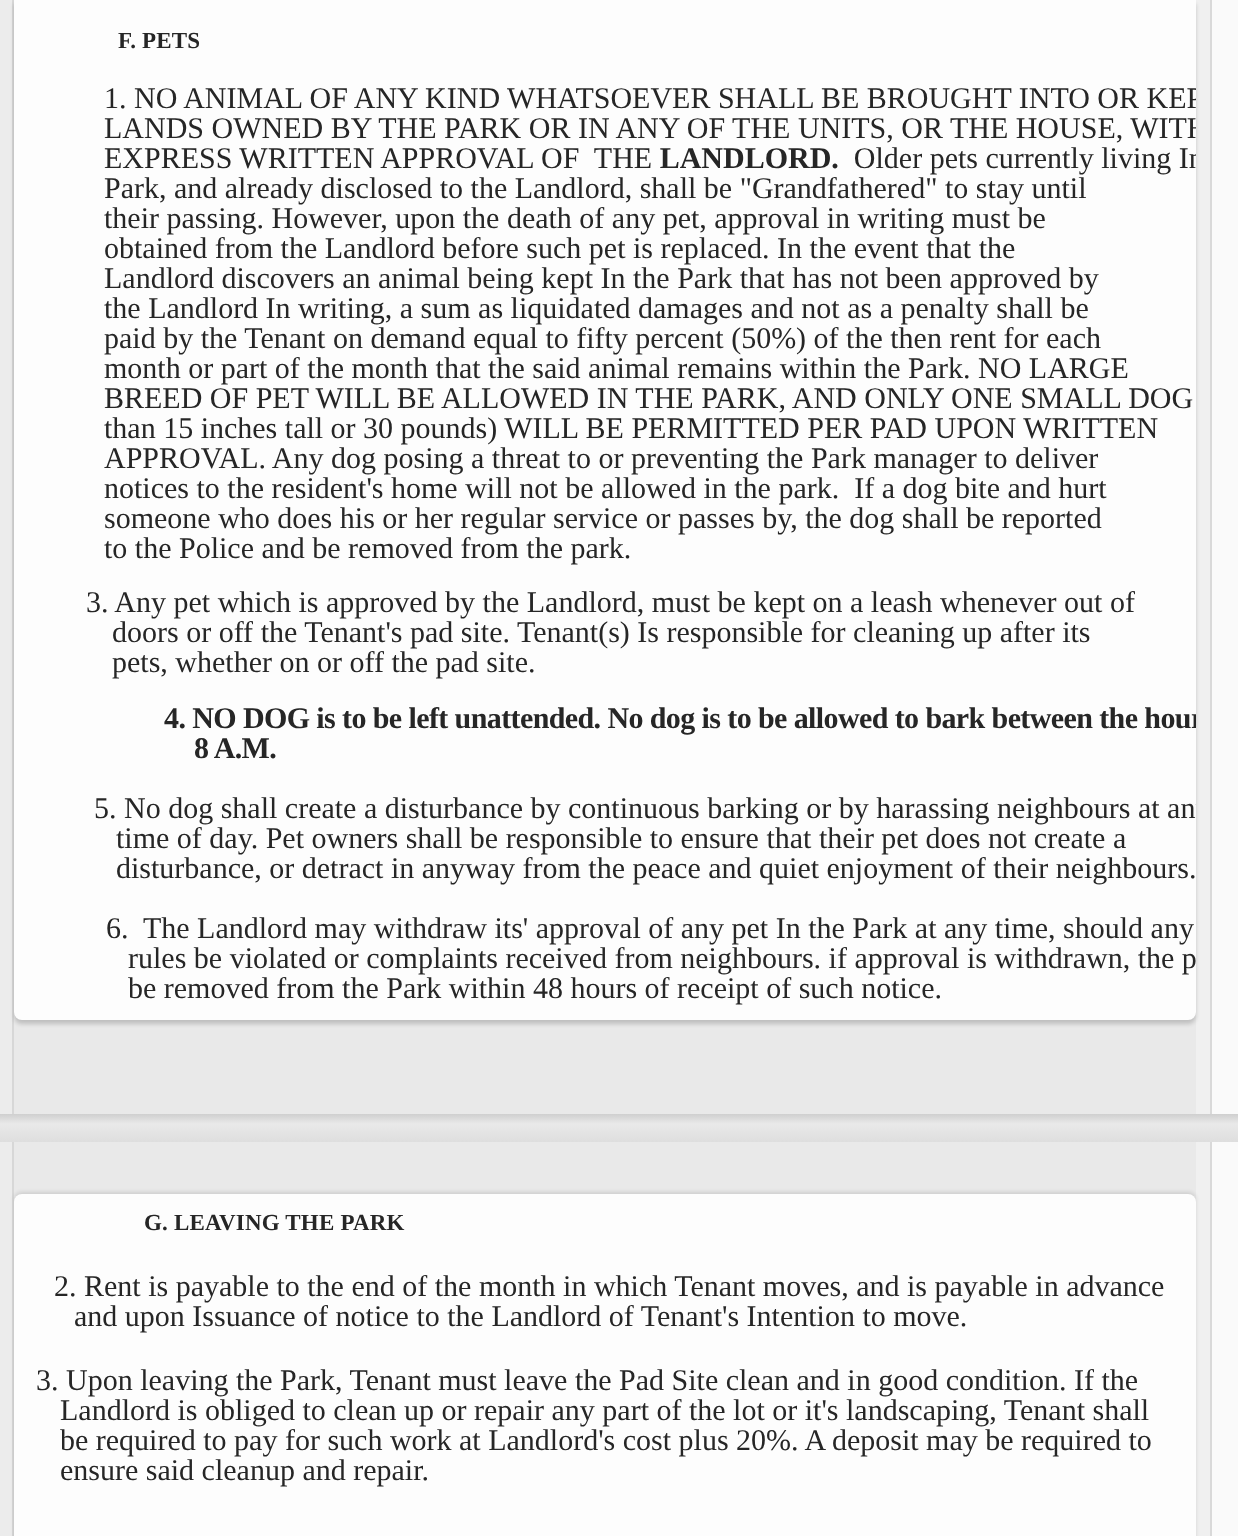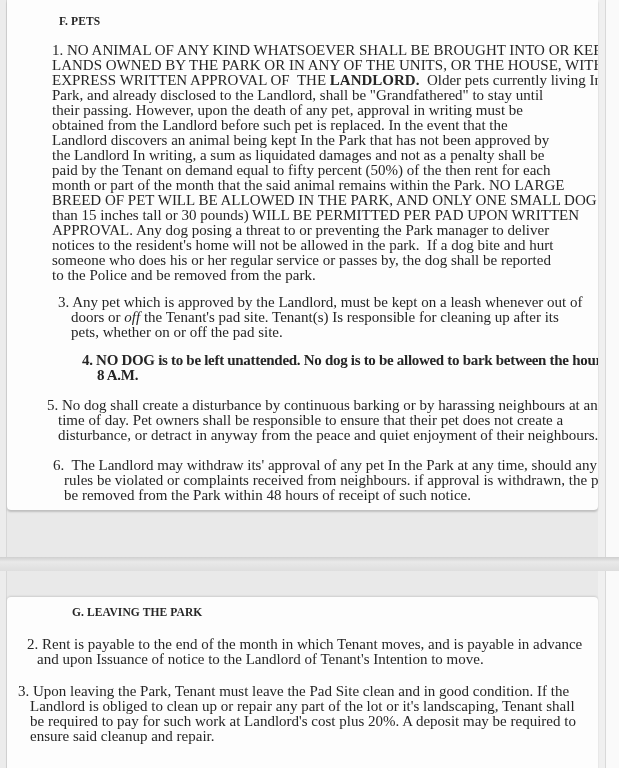--- a/index.html
+++ b/index.html
@@ -24,26 +24,26 @@
   .page {
     position: absolute; left: 7px; width: 591px;
     background: #fdfdfd; overflow: hidden;
     color: #262626;
   }
   .page1 { top: 0; height: 510px; border-radius: 0 0 4px 4px; box-shadow: 0 2px 2px rgba(0,0,0,0.18); }
   .page2 { top: 597px; height: 254px; border-radius: 4px 4px 0 0; box-shadow: 0 -1px 2px rgba(0,0,0,0.12); }
   .h, .para { font-size: 15px; line-height: 15px; white-space: pre; }
   .h { font-weight: bold; font-size: 11.5px; letter-spacing: 0.1px; }
   .b { font-weight: bold; text-align: right; }
-  .i { font-style: italic; }
+  .i { }
   
   .f-h { margin: 14px 0 0 52px; }
   .f1 { margin: 14px 0 0 45px; }
   .f2 { margin: 17px 0 0 48px; font-weight: bold; }
-  .f3 { margin: 12px 0 0 0; padding-left: 64px; text-indent: -13px; }
+  .f3 { margin: 12px 0 0 0; padding-left: 49px; text-indent: -13px; }
   .f4 { margin: 13px 0 0 0; padding-left: 90px; text-indent: -15px; font-weight: bold; letter-spacing: -0.3px; }
   .f5 { margin: 15px 0 0 0; padding-left: 51px; text-indent: -11px; }
   .f6 { margin: 15px 0 0 6px; padding-left: 51px; text-indent: -11px; }
   
   .g-h { margin: 8px 0 0 65px; }
   .g1 { margin: 14px 0 0 0; padding-left: 50px; text-indent: -9px; }
   .g2 { margin: 17px 0 0 0; padding-left: 30px; text-indent: -10px; }
   .g3 { margin: 17px 0 0 0; padding-left: 23px; text-indent: -12px; }
 </style>
 </head>

